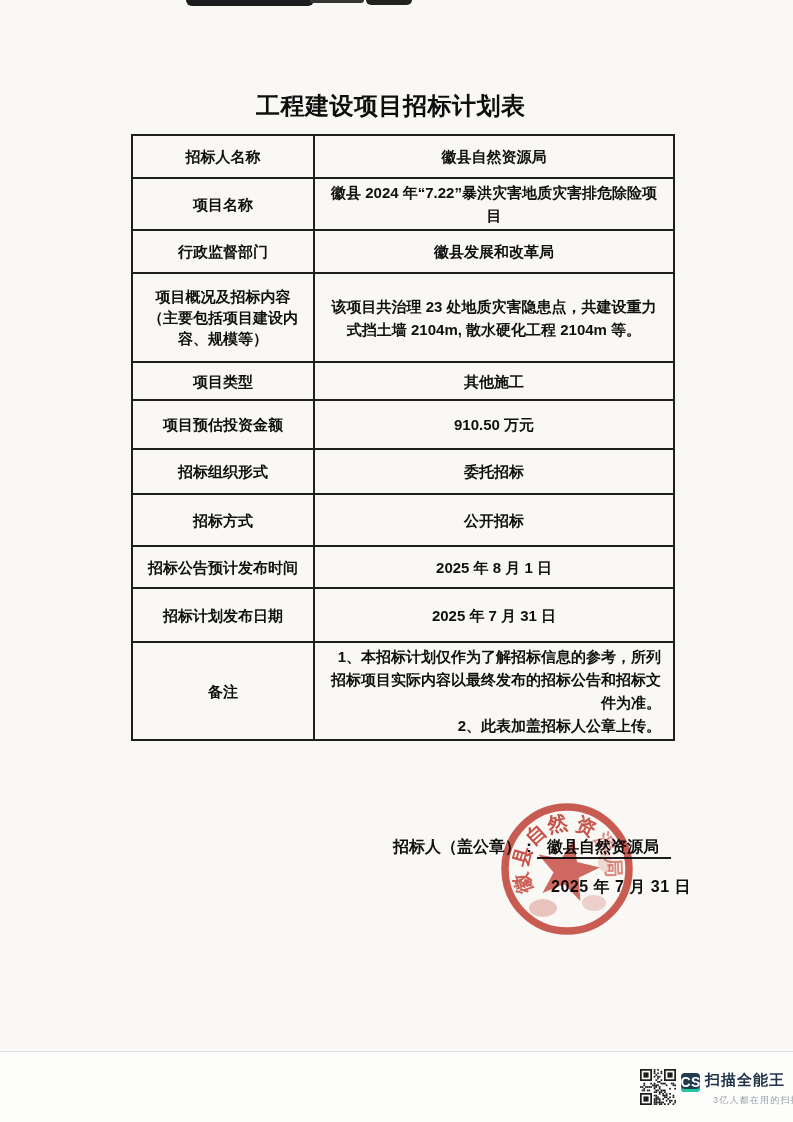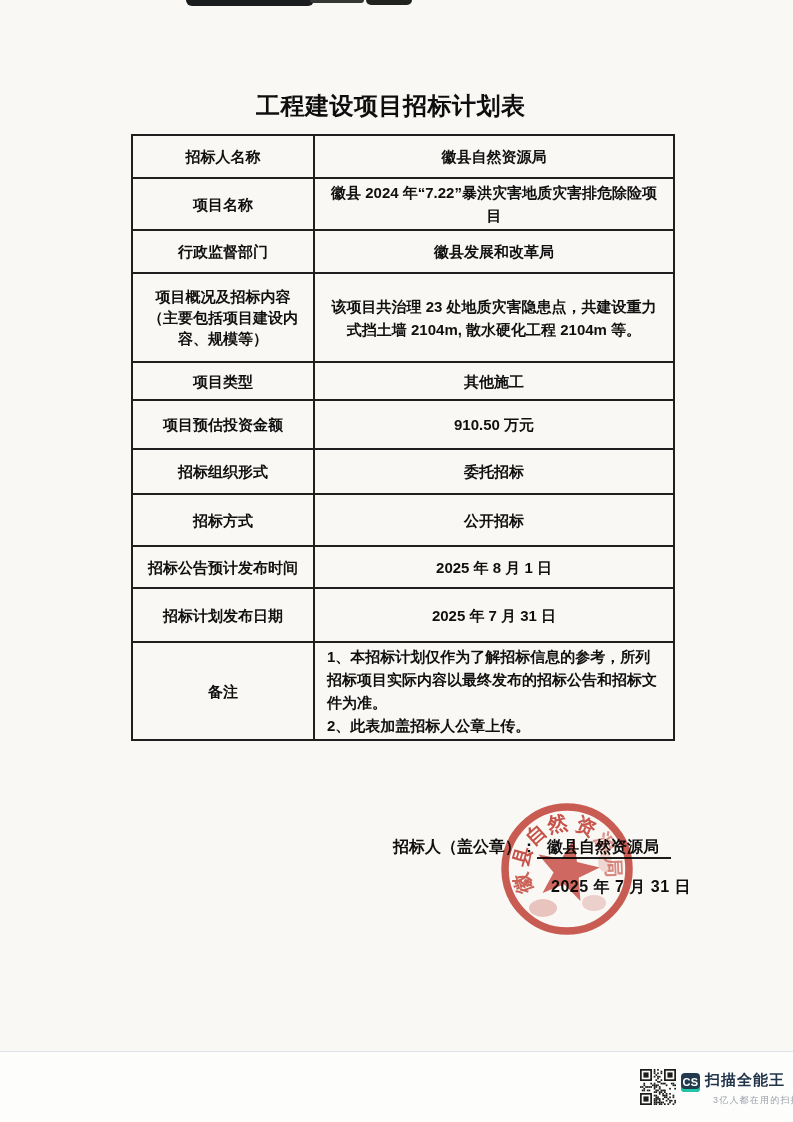--- a/index.html
+++ b/index.html
@@ -29,21 +29,21 @@
     border:2px solid #1f1f1f;vertical-align:middle;
   }
   table.bid-table th{
     width:164px;font-size:15px;font-weight:800;line-height:21px;
     text-align:center;padding:2px 8px;color:#101010;
   }
   table.bid-table td{
     font-size:15px;font-weight:700;line-height:23px;text-align:center;
     padding:2px 12px;white-space:pre-line;color:#101010;
   }
-  table.bid-table td.left{text-align:left;line-height:23px;}
+  table.bid-table td.left{text-align:right;line-height:23px;}
 
   .sig-row{
     position:absolute;left:393px;top:837px;font-size:16px;font-weight:800;
     color:#0f0f0f;white-space:nowrap;
   }
   .sig-name{
     font-weight:800;border-bottom:2px solid #1c1c1c;padding:0 12px 2px 10px;
   }
   .sig-date{
     position:absolute;left:551px;top:877px;font-size:16px;font-weight:800;
@@ -55,21 +55,21 @@
     mix-blend-mode:multiply;opacity:.92;filter:blur(.3px);
   }
 
   
   .qr{position:absolute;left:640px;top:1069px;width:36px;height:36px;}
   .cs-logo{
     position:absolute;left:681px;top:1073px;width:19px;height:19px;border-radius:4px;
     background:#223a4e;display:flex;align-items:center;justify-content:center;
     box-shadow:inset 0 -3px 0 #1fc7a7;
   }
-  .cs-logo span{color:#ffffff;font-size:11px;font-weight:800;letter-spacing:.3px;transform:translateY(-1px);}
+  .cs-logo span{color:#ffffff;font-size:14px;font-weight:800;letter-spacing:.3px;transform:translateY(-1px);}
   .cs-name{
     position:absolute;left:705px;top:1071px;font-size:15px;font-weight:800;
     color:#22344a;letter-spacing:1px;white-space:nowrap;
   }
   .cs-tagline{
     position:absolute;left:713px;top:1094px;font-size:9px;color:#9aa0a8;
     letter-spacing:1.2px;white-space:nowrap;
   }
 </style>
 </head>

